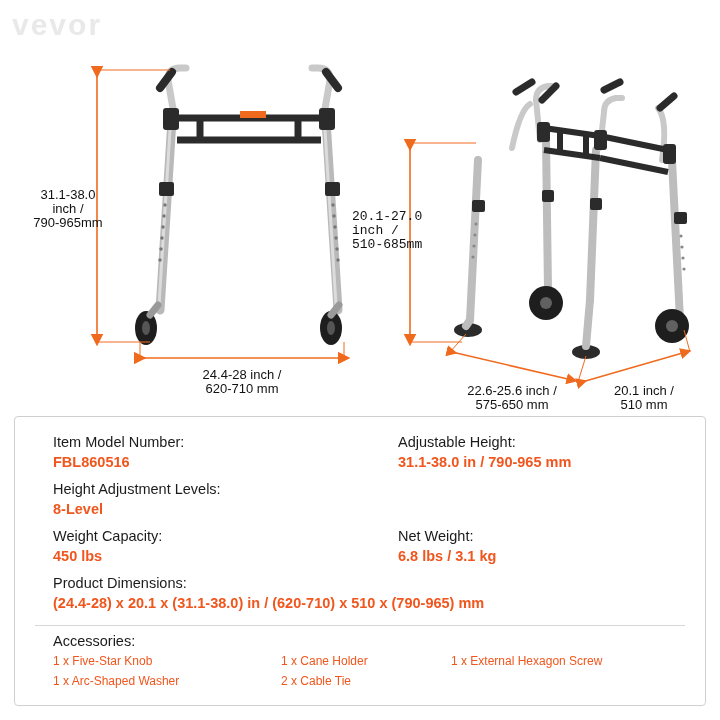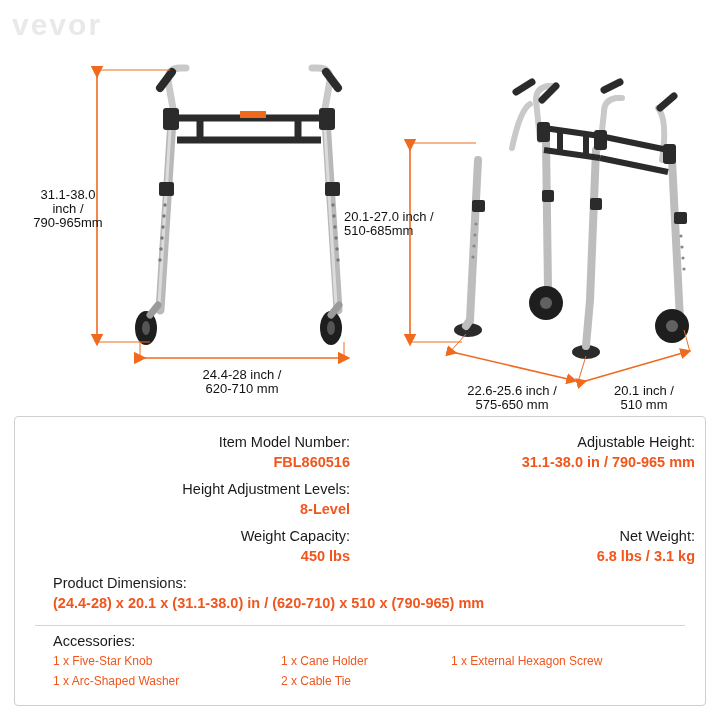--- a/index.html
+++ b/index.html
@@ -29,21 +29,21 @@
   .panel{
     position:absolute;left:14px;top:416px;width:692px;height:290px;
     border:1px solid #cfcfcf;border-radius:4px;background:#fff;
     box-sizing:border-box;
   }
   .grid{
     position:absolute;left:0;top:0;width:100%;
     padding:12px 0 0 0;
   }
   .row{display:flex;}
-  .cell{width:50%;padding:4px 10px 4px 38px;box-sizing:border-box;text-align:right;}
+  .cell{width:50%;padding:4px 10px 4px 38px;box-sizing:border-box;}
   .lbl{font-size:14.5px;color:#1b1b1b;line-height:19px;}
   .val{font-size:14.5px;color:#f0561d;line-height:20px;font-weight:bold;}
   .full{width:100%;padding:4px 10px 4px 38px;box-sizing:border-box;}
   .divider{
     height:1px;background:#d6d6d6;margin:8px 20px 0 20px;
   }
   .acc{padding:6px 10px 0 38px;}
   .acc-list{display:flex;margin-top:0px;}
   .acc-col{font-size:12px;color:#f0561d;line-height:20px;}
   .acc-col.c1{width:228px;}
@@ -201,21 +201,21 @@
     <line x1="586" y1="356" x2="578" y2="382" stroke="#f06a1e" stroke-width="1"></line>
     <line x1="684" y1="330" x2="690" y2="352" stroke="#f06a1e" stroke-width="1"></line>
   </svg>
 
   <div class="dim dim-c" style="left:28px;top:188px;width:80px;">31.1-38.0 inch /
 790-965mm</div>
 
   <div class="dim dim-c" style="left:182px;top:368px;width:120px;">24.4-28 inch /
 620-710 mm</div>
 
-  <div class="dim" style="left:344px;top:210px;width:100px;">20.1-27.0 inch /
+  <div class="dim" style="left:352px;top:210px;width:100px;font-family:Liberation Mono, monospace;">20.1-27.0 inch /
 510-685mm</div>
 
   <div class="dim dim-c" style="left:452px;top:384px;width:120px;">22.6-25.6 inch /
 575-650 mm</div>
 
   <div class="dim dim-c" style="left:596px;top:384px;width:96px;">20.1 inch /
 510 mm</div>
 </div>
 
 <div class="panel">

